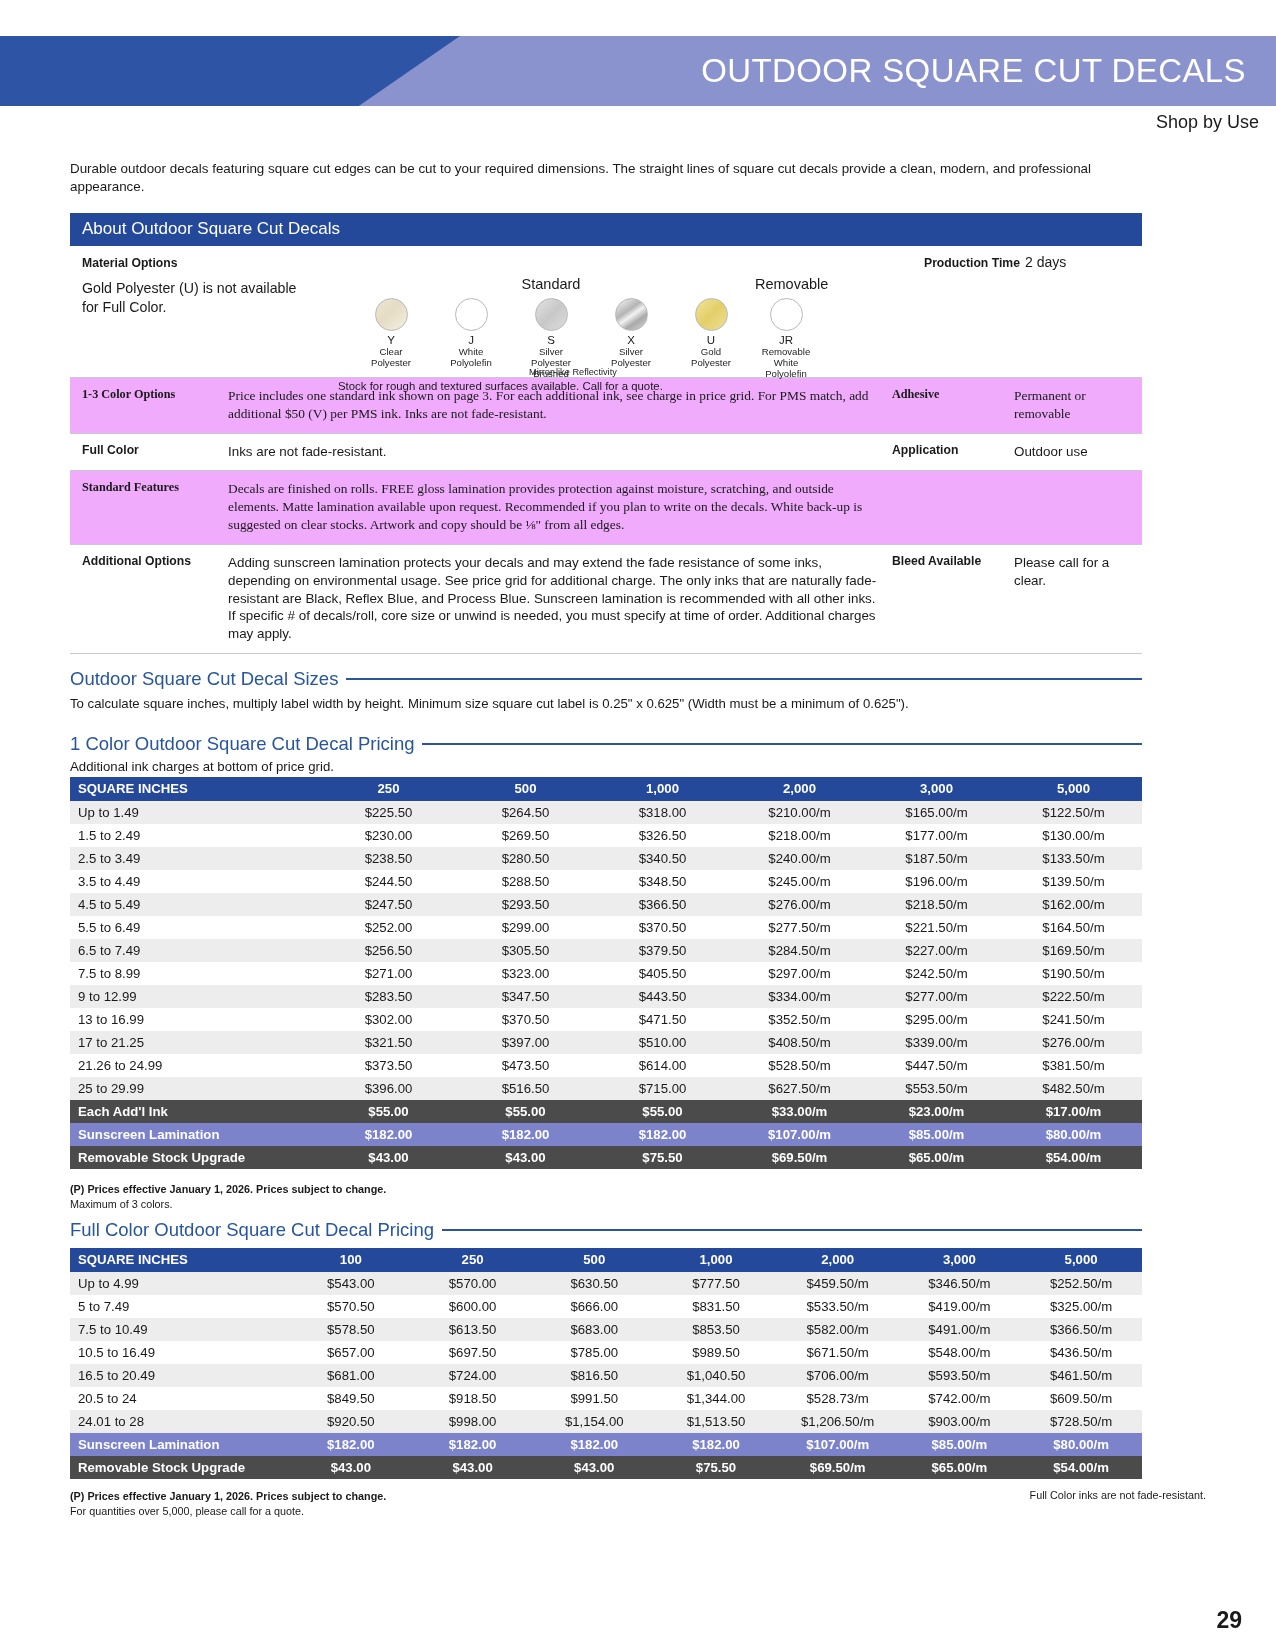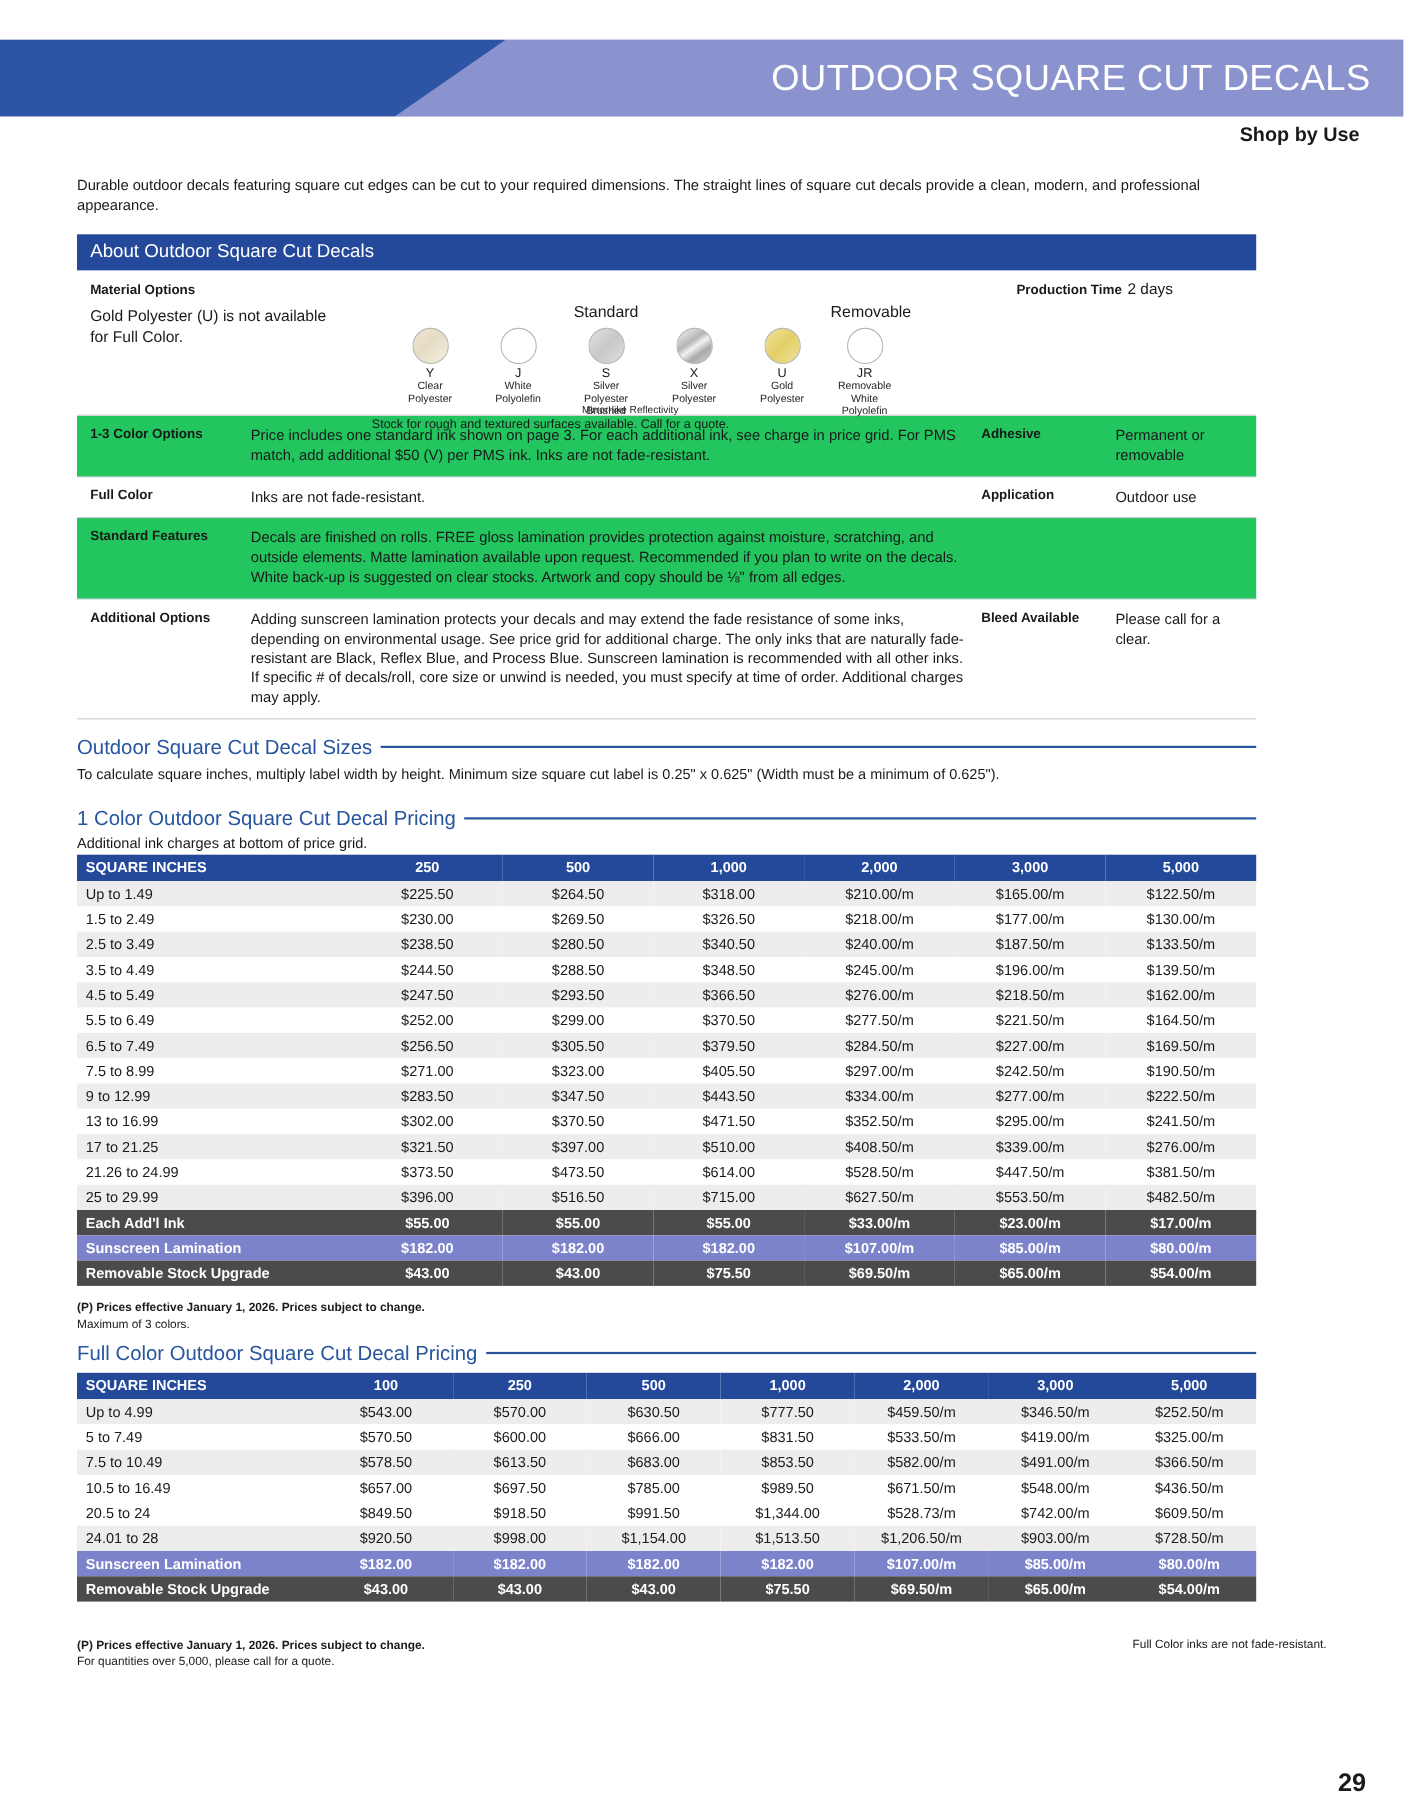--- a/index.html
+++ b/index.html
@@ -27,22 +27,22 @@
   .header-title {
     position: absolute; right: 30px; top: 50%;
     transform: translateY(-50%);
     color: #ffffff;
     font-size: 33px;
     letter-spacing: 0.4px;
     font-weight: 400;
     white-space: nowrap;
   }
   .shop-by-use {
-    position: absolute; right: 40px; top: 112px;
-    font-size: 18px; color: #1a1a1a; font-weight: 700;
+    position: absolute; right: 17px; top: 112px;
+    font-size: 18px; color: #1a1a1a; font-weight: 400;
   }
 
   
   .intro {
     position: absolute; left: 70px; top: 160px; width: 1065px;
     font-size: 13.4px; line-height: 1.33; color: #1a1a1a;
   }
 
   
   .about {
@@ -95,21 +95,21 @@
     position: absolute; font-size: 12.2px; font-weight: bold;
   }
   .prod-value {
     position: absolute; font-size: 14px;
   }
 
   
   .spec-row {
     display: flex; border-bottom: 1px solid #c9c9d6;
   }
-  .spec-row.alt { background: #22c55e; }
+  .spec-row.alt { background: #f0abfc; font-family: Liberation Serif, serif; }
   .spec-row.plain { background: #ffffff; }
   .sc-label { width: 158px; padding: 9px 6px 9px 12px; font-size: 12.2px; font-weight: bold; }
   .sc-body  { width: 664px; padding: 9px 14px 10px 0; font-size: 13.4px; line-height: 1.33; }
   .sc-label2{ width: 122px; padding: 9px 6px 9px 0; font-size: 12.2px; font-weight: bold; }
   .sc-body2 { flex: 1; padding: 9px 10px 10px 0; font-size: 13.4px; line-height: 1.33; }
 
   
   .sec {
     position: absolute;
     display: flex; align-items: baseline; width: 1072px;
@@ -503,20 +503,30 @@
         <tr class="white">
           <td class="first">10.5 to 16.49</td>
           <td>$657.00</td>
           <td>$697.50</td>
           <td>$785.00</td>
           <td>$989.50</td>
           <td>$671.50/m</td>
           <td>$548.00/m</td>
           <td>$436.50/m</td>
         </tr>
+        <tr class="shade">
+          <td class="first">16.5 to 20.49</td>
+          <td>$681.00</td>
+          <td>$724.00</td>
+          <td>$816.50</td>
+          <td>$1,040.50</td>
+          <td>$706.00/m</td>
+          <td>$593.50/m</td>
+          <td>$461.50/m</td>
+        </tr>
         <tr class="white">
           <td class="first">20.5 to 24</td>
           <td>$849.50</td>
           <td>$918.50</td>
           <td>$991.50</td>
           <td>$1,344.00</td>
           <td>$528.73/m</td>
           <td>$742.00/m</td>
           <td>$609.50/m</td>
         </tr>

